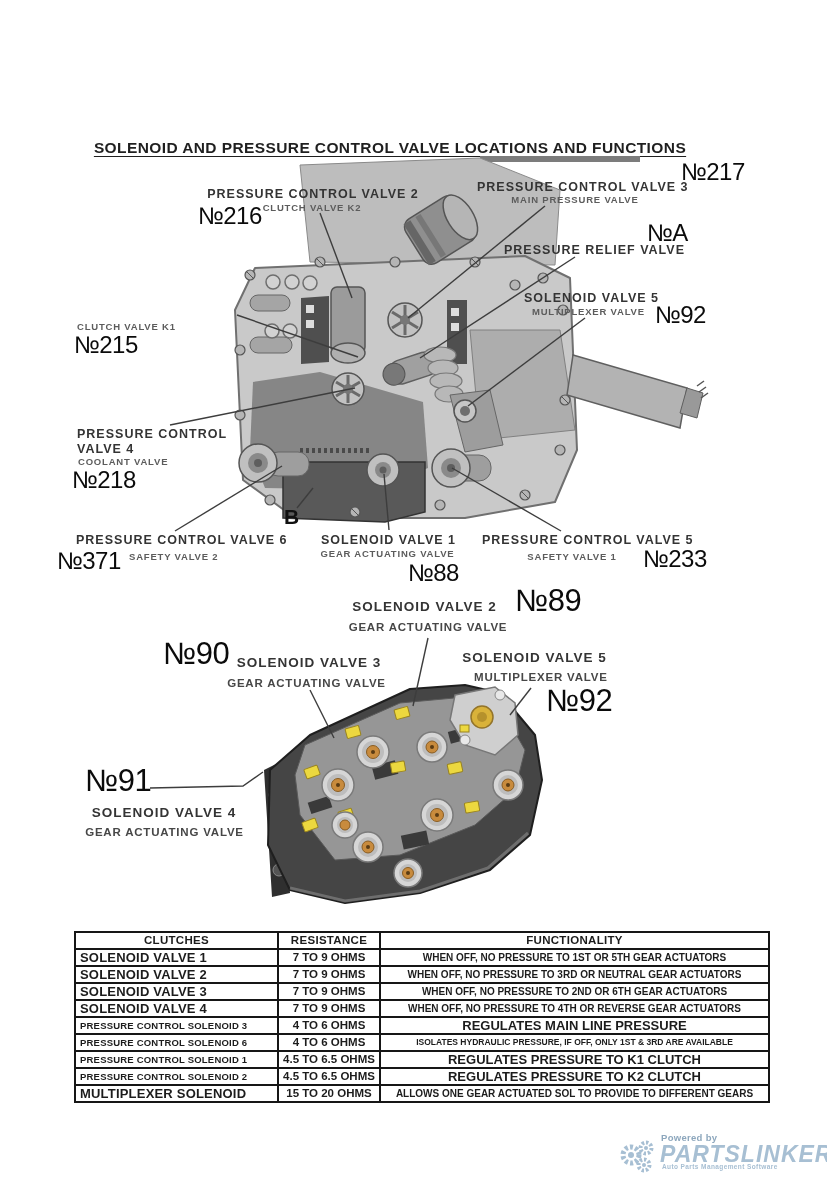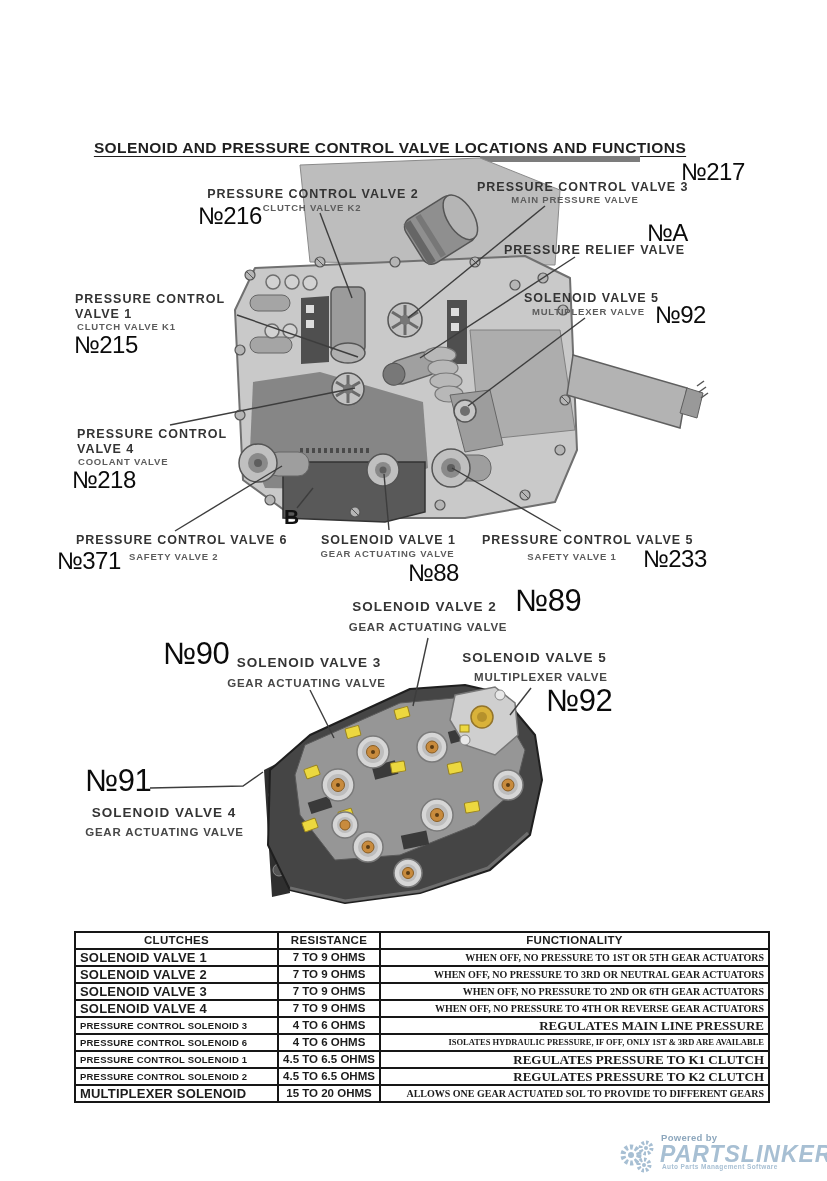--- a/index.html
+++ b/index.html
@@ -18,21 +18,21 @@
   .b1{font-size:13.5px;font-weight:700;letter-spacing:1px;color:#343434;}
   .b2{font-size:11.5px;font-weight:700;letter-spacing:.8px;color:#474747;margin-top:2px;}
   .markerB{font-size:21px;font-weight:700;color:#111;}
   
   table.spec{border-collapse:collapse;table-layout:fixed;width:694px;}
   table.spec th,table.spec td{border:2px solid #161616;overflow:hidden;white-space:nowrap;
       padding:0 4px;height:15px;line-height:1;color:#1c1c1c;}
   table.spec th{font-size:11.5px;font-weight:700;letter-spacing:.3px;text-align:center;}
   td.c1{text-align:left;font-weight:700;letter-spacing:.2px;}
   td.c2{text-align:center;font-size:11.5px;font-weight:700;}
-  td.c3{text-align:right;font-weight:700;font-family:Liberation Serif, serif;}
+  td.c3{text-align:center;font-weight:700;}
   tr.r-big  td.c1{font-size:13px;}
   tr.r-sm   td.c1{font-size:9.5px;}
   .f13 td.c3{font-size:13px;}
   .f12 td.c3{font-size:11.5px;}
   .f105 td.c3{font-size:10px;}
   .f10 td.c3{font-size:9.5px;}
   .f9  td.c3{font-size:8.5px;}
   .wm-pb{font-size:9.5px;font-weight:700;color:#8da7bd;letter-spacing:.3px;}
   .wm-brand{font-size:23px;font-weight:700;font-style:italic;letter-spacing:1px;color:#a7bfd3;}
   .wm-tag{font-size:6.5px;font-weight:700;color:#a7bfd3;letter-spacing:.4px;}
@@ -302,21 +302,20 @@
   <div class="abs t2 ctr nw" style="left:510px;top:194px;width:130px;">MAIN PRESSURE VALVE</div>
   <div class="abs num" style="left:681px;top:158px;">№217</div>
 
   <div class="abs t1 ctr nw" style="left:504px;top:243px;width:175px;">PRESSURE RELIEF VALVE</div>
   <div class="abs num" style="left:647px;top:219px;">№A</div>
 
   <div class="abs t1 ctr nw" style="left:524px;top:291px;width:130px;">SOLENOID VALVE 5</div>
   <div class="abs t2 ctr nw" style="left:532px;top:306px;width:112px;">MULTIPLEXER VALVE</div>
   <div class="abs num" style="left:655px;top:301px;">№92</div>
 
-  <div class="abs t1" style="left:75px;top:292px;width:162px;">PRESSURE CONTROL VALVE 1</div>
   <div class="abs t2 nw" style="left:77px;top:321px;">CLUTCH VALVE K1</div>
   <div class="abs num" style="left:74px;top:331px;">№215</div>
 
   <div class="abs t1" style="left:77px;top:427px;width:162px;">PRESSURE CONTROL VALVE 4</div>
   <div class="abs t2 nw" style="left:78px;top:456px;">COOLANT VALVE</div>
   <div class="abs num" style="left:72px;top:466px;">№218</div>
 
   <div class="abs t1 nw" style="left:76px;top:533px;text-align:center;">PRESSURE CONTROL VALVE 6</div>
   <div class="abs t2 nw" style="left:129px;top:551px;">SAFETY VALVE 2</div>
   <div class="abs num" style="left:57px;top:547px;">№371</div>

